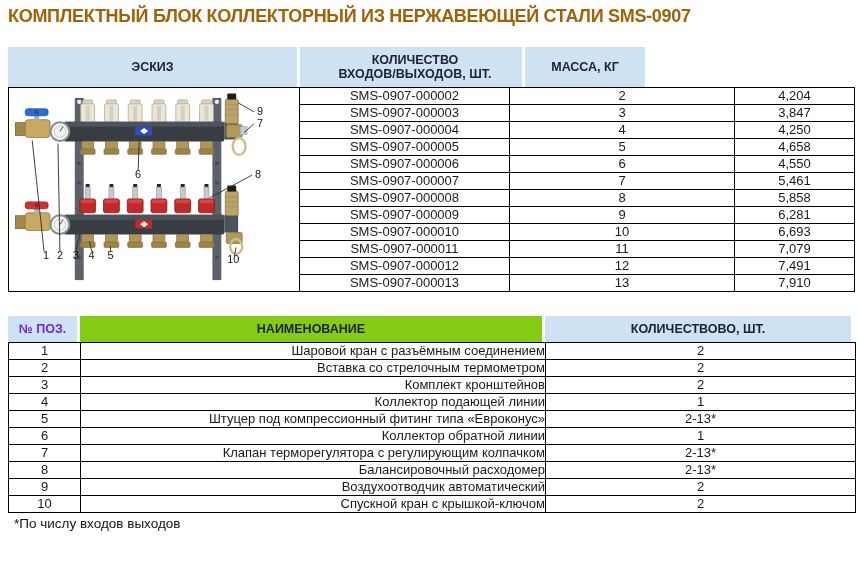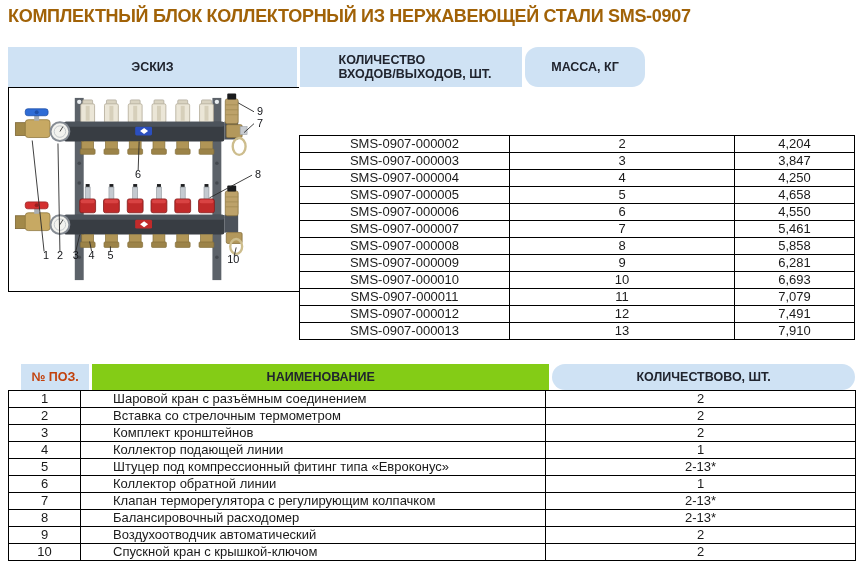--- a/index.html
+++ b/index.html
@@ -12,42 +12,42 @@
     font-size:18px;font-weight:bold;color:#a16207;
     letter-spacing:-0.3px;line-height:21px;
   }
   .title2{margin-top:15px;}
   
   .thead{display:flex;background:#ffffff;}
   .t1{margin-top:20px;height:40px;}
   .t2{margin-top:24px;height:26px;}
   .hcell{
     background:#cfe2f4;color:#20242e;font-weight:bold;font-size:12.5px;
-    display:flex;align-items:center;justify-content:center;
+    display:flex;align-items:center;justify-content:center;text-align:center;
     box-sizing:border-box;border-right:3px solid #ffffff;
     white-space:pre-line;line-height:14px;
   }
-  .hcell.last{border-right:none;border-radius:13px;}
+  .hcell.last{border-right:none;}
   .w-sketch{width:292px;} .w-article{width:210px;} .w-count{width:225px;padding-left:8px;} .w-mass{width:120px;}
   .w-pos{width:72px;} .w-name{width:465px;} .w-qty{width:306px;}
   
   .t1-body{display:flex;}
   .sketch-cell{
     width:292px;height:205px;box-sizing:border-box;
     border:1px solid #000;border-right:none;
     display:flex;align-items:center;justify-content:center;background:#fff;
   }
   table.grid{border-collapse:collapse;table-layout:fixed;}
-  table.products{width:555px;margin-top:48px;}
+  table.products{width:555px;}
   table.components{width:847px;}
   table.grid td{
     border:1px solid #000;height:16px;line-height:16px;
     font-size:13px;text-align:center;padding:0;overflow:hidden;white-space:nowrap;
   }
-  table.components td.name{text-align:left;padding-left:32px;}
+  table.components td.name{text-align:right;padding-left:32px;}
   .footnote{margin-top:3px;padding-left:6px;font-size:13.5px;color:#141414;}
   svg text{font-family:"Liberation Sans", sans-serif;}
 </style>
 </head>
 <body>
 
 <div class="doc">
 
   <div class="title">КОМПЛЕКТНЫЙ БЛОК КОЛЛЕКТОРНЫЙ ИЗ НЕРЖАВЕЮЩЕЙ СТАЛИ SMS-0907</div>
 
@@ -305,21 +305,21 @@
             <td>SMS-0907-000013</td>
             <td>13</td>
             <td>7,910</td>
           </tr>
         </tbody>
     </table>
   </div>
 
 
   <div class="thead t2">
-    <div class="hcell w-pos" style="background: rgb(207, 226, 244); color: #c2410c; margin-left: 13px;">№ ПОЗ.</div>
+    <div class="hcell w-pos" style="background: rgb(207, 226, 244); color: #6d28d9;">№ ПОЗ.</div>
     <div class="hcell w-name" style="background: #84cc16; color: rgb(32, 36, 46);">НАИМЕНОВАНИЕ</div>
     <div class="hcell w-qty last" style="background: rgb(207, 226, 244); color: rgb(32, 36, 46);">КОЛИЧЕСТВОВО, ШТ.</div>
   </div>
 
   <table class="grid components">
     <colgroup>
         <col style="width:72px">
         <col style="width:465px">
         <col style="width:310px">
       </colgroup>

